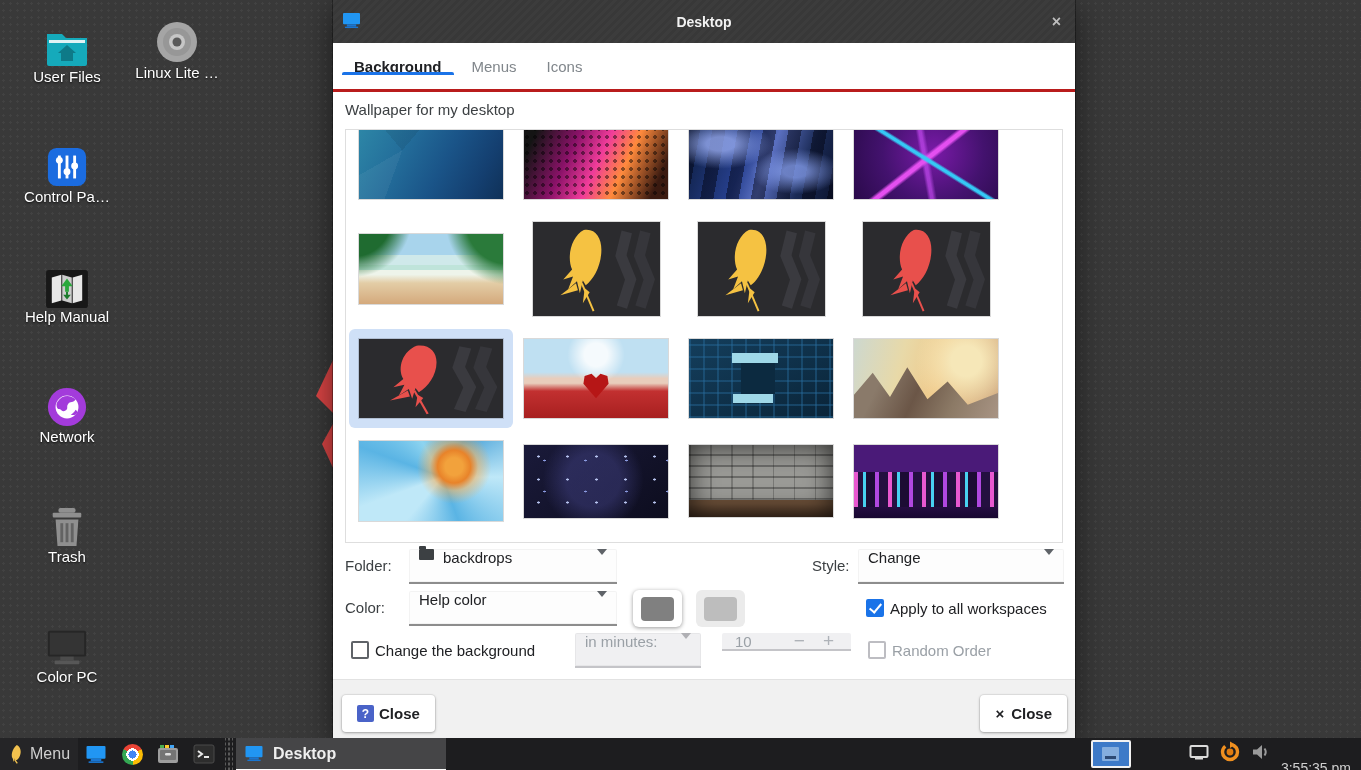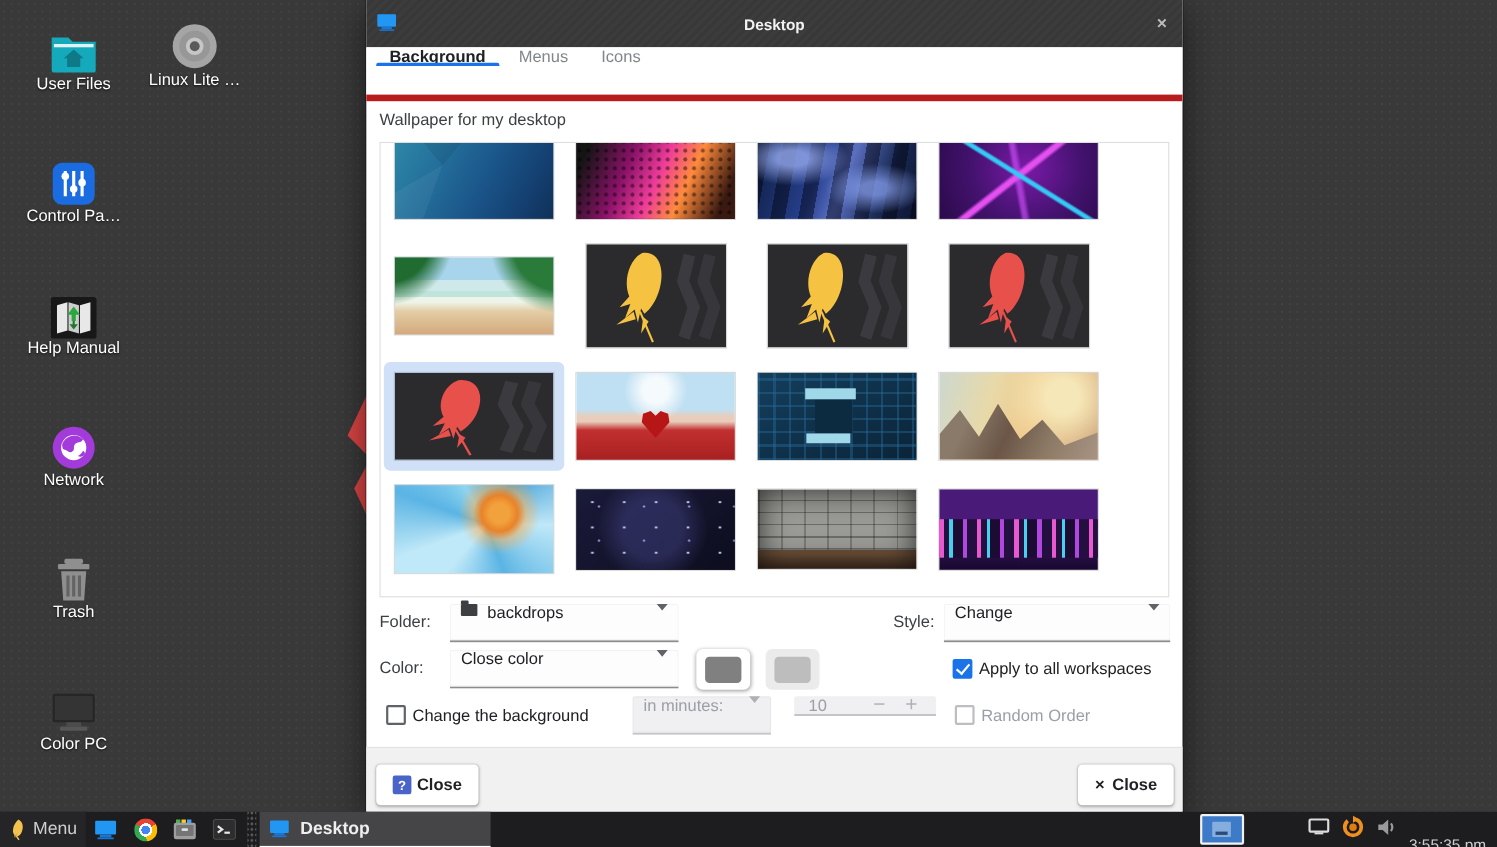--- a/index.html
+++ b/index.html
@@ -24,22 +24,22 @@
   .window { position:absolute; left:333px; top:0; width:742px; height:738px; z-index:5;
             background:#fff; box-shadow:0 10px 30px rgba(0,0,0,.55), 0 0 0 1px rgba(0,0,0,.35); }
   .titlebar { position:absolute; top:0; left:0; right:0; height:43px;
               background:repeating-linear-gradient(135deg,#3c3c3c 0 3px,#383838 3px 6px);
               display:flex; align-items:center; }
   .titlebar .wicon { position:absolute; left:9px; top:12px; }
   .titlebar .wtitle { flex:1; text-align:center; color:#f2f2f2; font-size:14px; font-weight:bold; }
   .titlebar .wclose { position:absolute; right:14px; top:0; height:43px; display:flex; align-items:center;
                       color:#bdbdbd; font-size:16px; font-weight:bold; cursor:default; }
 
-  .tabbar { position:absolute; top:43px; left:0; right:0; height:49px; border-bottom:6px solid #b91c1c;
-            display:flex; align-items:flex-start; padding-left:19px; background:#fff; }
+  .tabbar { position:absolute; top:43px; left:0; right:0; height:49px; border-bottom:3px solid #b91c1c;
+            display:flex; align-items:center; padding-left:19px; background:#fff; }
   .tab { position:relative; display:flex; align-items:center; font-size:15px; color:#80868b; padding:0 2px; }
   .tab.active { color:#202124; font-weight:bold; }
   .tab.active::after { content:""; position:absolute; left:-10px; right:-10px; bottom:0; height:3px; background:#1a73e8; border-radius:2px 2px 0 0; }
   .tab + .tab { margin-left:26px; }
 
   .section-header { position:absolute; top:101px; left:12px; font-size:15px; color:#3c4043; }
 
   
   .wall-grid { position:absolute; top:129px; left:12px; width:718px; height:414px;
                border:1px solid #dedede; background:#fff; overflow:hidden; }
@@ -411,21 +411,21 @@
     <span class="arrow"></span>
   </div>
   <div class="ctl-label" style="left:479px;top:557px">Style:</div>
   <div class="combo" style="left:525px;top:549px;width:206px">
     <span>Change</span>
     <span class="arrow"></span>
   </div>
 
   <div class="ctl-label" style="left:12px;top:599px">Color:</div>
   <div class="combo" style="left:76px;top:591px;width:208px">
-    <span>Close color</span>
+    <span>Help color</span>
     <span class="arrow"></span>
   </div>
   <div class="swatch-btn raised" style="left:300px;top:590px">
     <span class="swatch" id="swatch-0" style="background: rgb(128, 128, 128);"></span>
   </div>
   <div class="swatch-btn flat" style="left:363px;top:590px">
     <span class="swatch" id="swatch-1" style="background: rgb(189, 189, 189);"></span>
   </div>
   <div class="cb checked" style="left:533px;top:599px"></div>
   <div class="cb-label" style="left:557px;top:600px">Apply to all workspaces</div>

